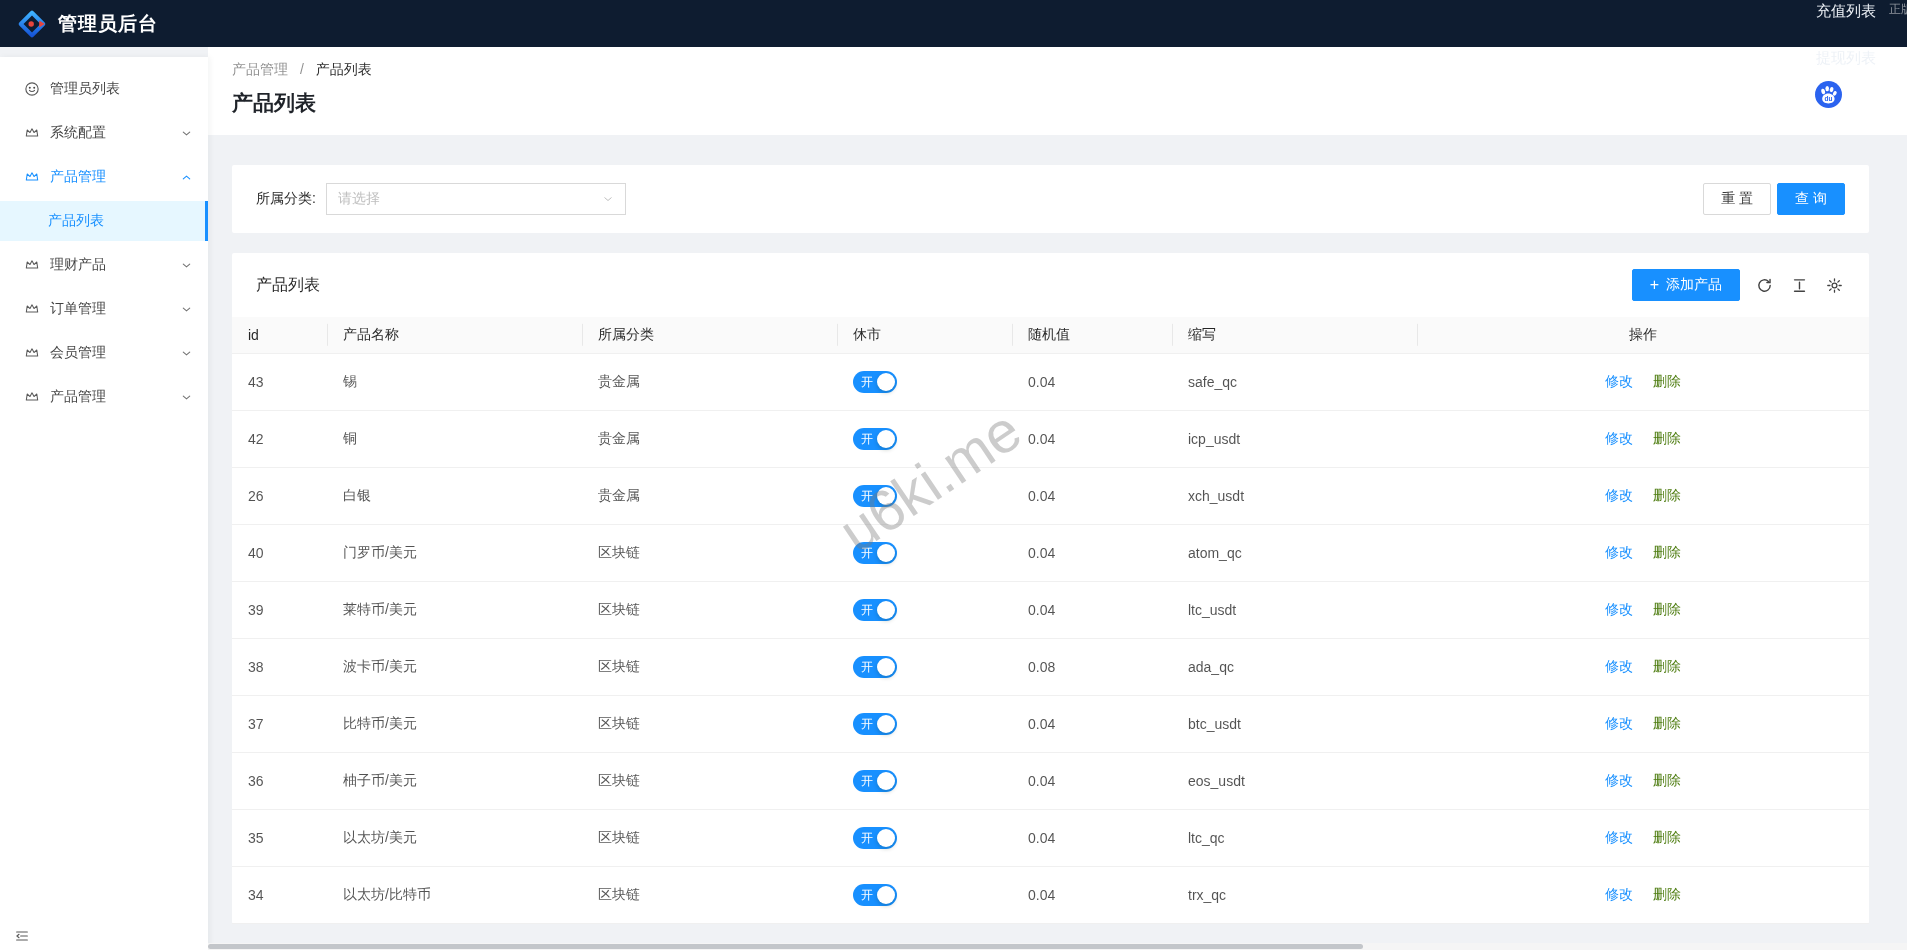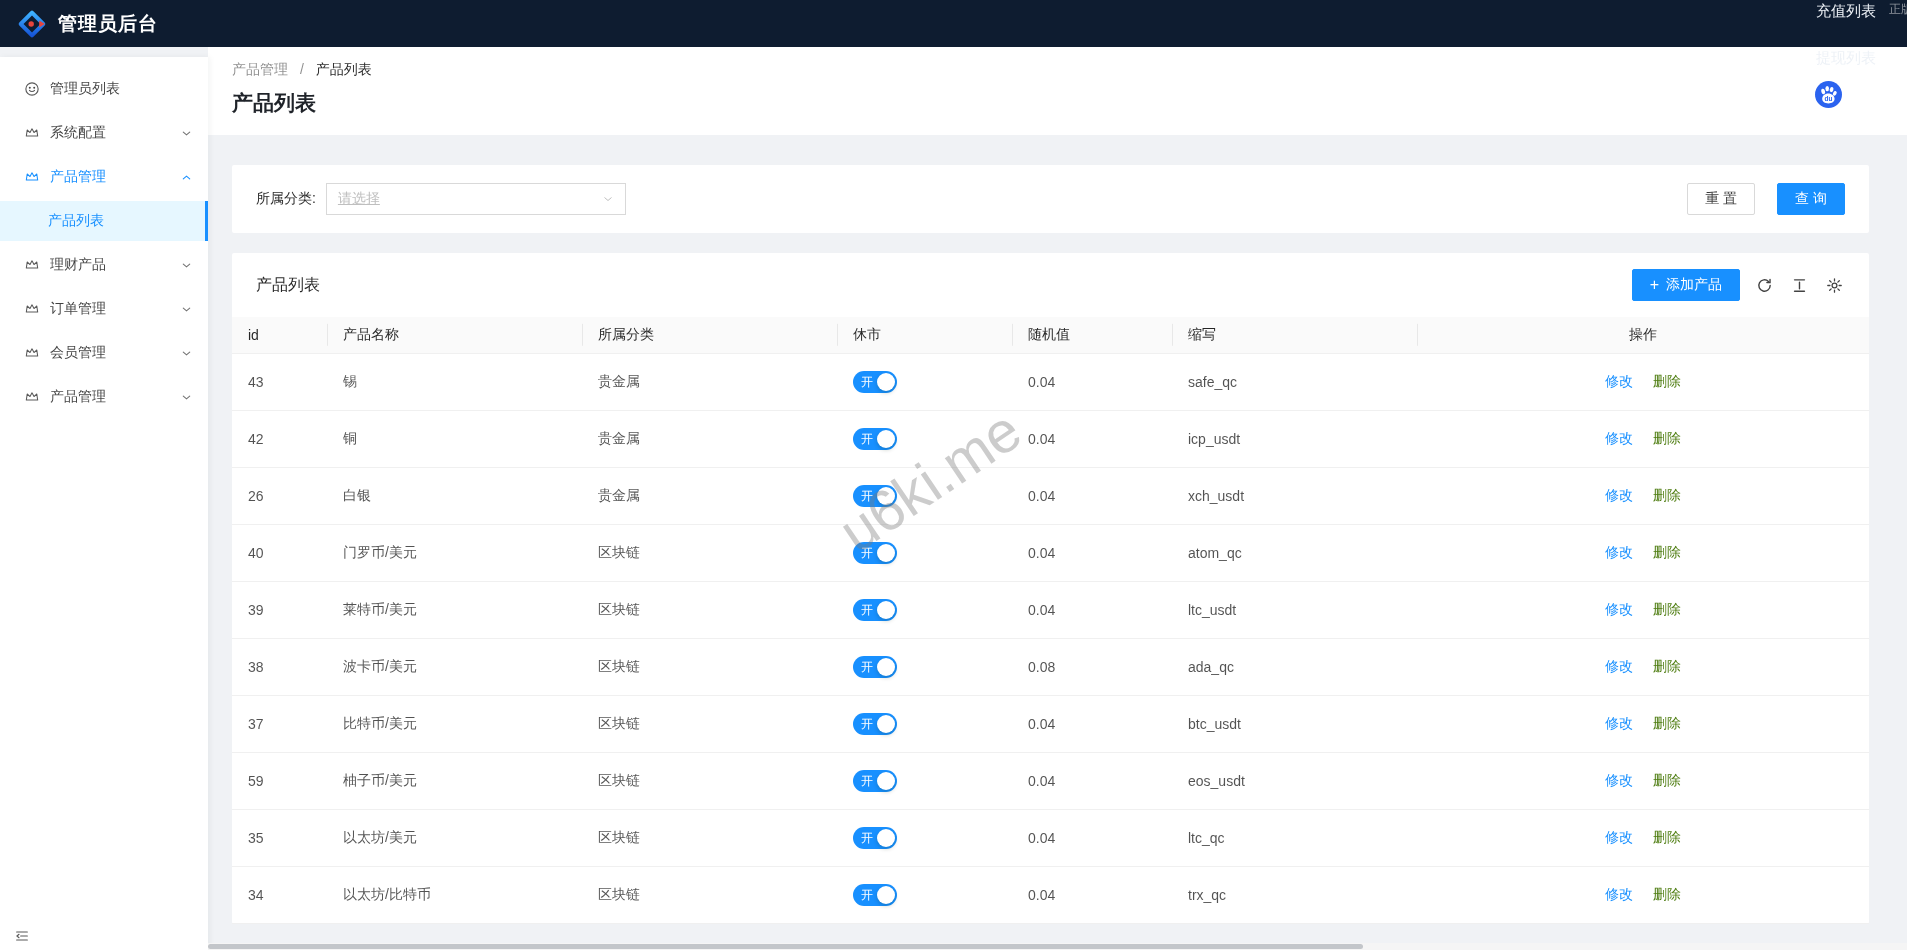--- a/index.html
+++ b/index.html
@@ -62,24 +62,24 @@
 
   .main { padding:30px 38px 0 24px; }
 
   .card { background:#fff; border-radius:2px; }
 
   
   .filter-card { padding:18px 24px; display:flex; align-items:center; }
   .filter-label { color:rgba(0,0,0,.85); margin-right:10px; white-space:nowrap; }
   .select {
     width:300px; height:32px; border:1px solid #d9d9d9; border-radius:0;
-    display:flex; align-items:center; padding:0 11px; color:#bfbfbf; background:#fff; cursor:pointer;text-decoration:underline;
+    display:flex; align-items:center; padding:0 11px; color:#bfbfbf; background:#fff; cursor:pointer;
   }
   .select .sel-arrow { margin-left:auto; color:#bfbfbf; display:inline-flex; }
-  .filter-actions { margin-left:auto; display:flex; gap:22px; }
+  .filter-actions { margin-left:auto; display:flex; gap:6px; }
   .btn {
     height:32px; padding:0 17px; border-radius:2px; font-size:14px;
     display:inline-flex; align-items:center; justify-content:center; cursor:pointer; white-space:nowrap;
   }
   .btn-default { background:#fff; border:1px solid #d9d9d9; color:rgba(0,0,0,.78); }
   .btn-primary { background:#1890ff; border:1px solid #1890ff; color:#fff; }
 
   
   .table-card { margin-top:20px; min-height:640px; position:relative; }
   .table-toolbar { display:flex; align-items:center; padding:16px 24px; }
@@ -480,21 +480,21 @@
     </td>
     <td class="c-rand">0.04</td>
     <td class="c-abbr">btc_usdt</td>
     <td class="cell-actions">
       <a class="link-edit">修改</a>
       <a class="link-delete">删除</a>
     </td>
   </tr>
 
   <tr>
-    <td class="c-id">59</td>
+    <td class="c-id">36</td>
     <td class="c-name">柚子币/美元</td>
     <td class="c-cat">区块链</td>
     <td>
       <span class="switch">
         <span class="switch-label">开</span>
         <span class="switch-knob"></span>
       </span>
     </td>
     <td class="c-rand">0.04</td>
     <td class="c-abbr">eos_usdt</td>

